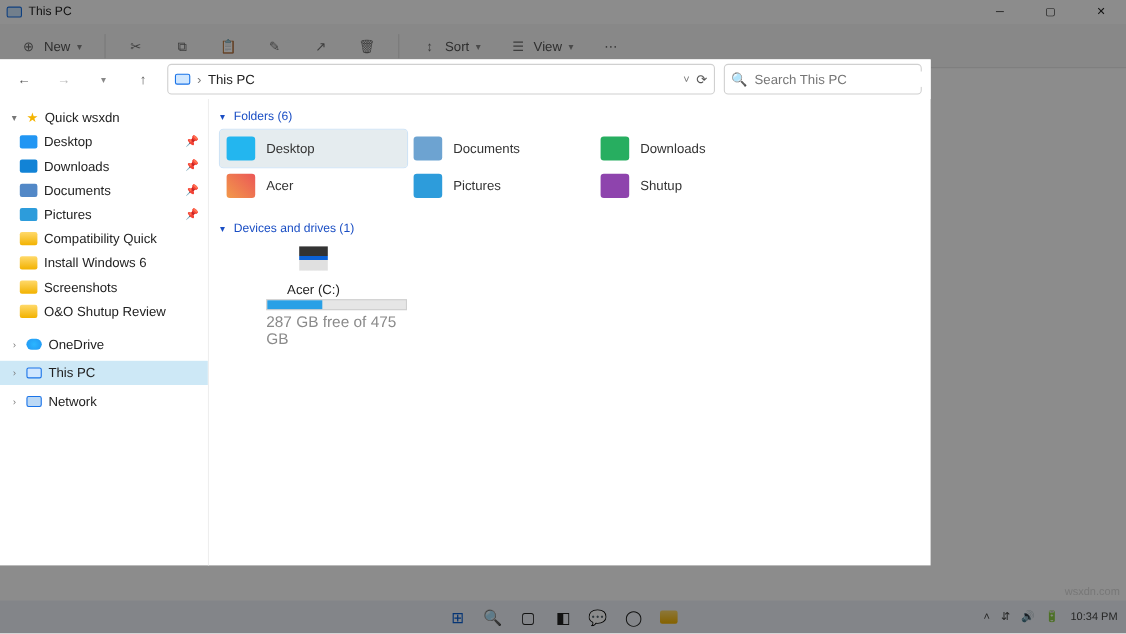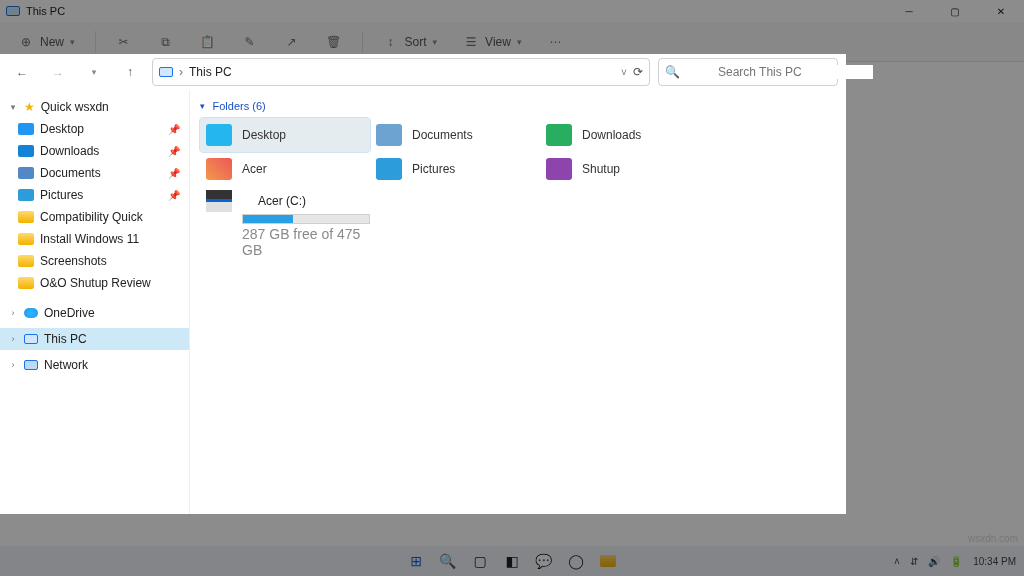--- a/index.html
+++ b/index.html
@@ -13,21 +13,21 @@
 
 .toolbar { height:40px; display:flex; align-items:center; padding:0 8px; gap:6px; background:#f7f7f7; border-bottom:1px solid #e5e5e5; }
 .tbtn { height:30px; padding:0 10px; display:flex; align-items:center; gap:6px; border-radius:4px; color:#555; font-size:12px; }
 .tbicon { width:16px; height:16px; display:inline-flex; align-items:center; justify-content:center; color:#707070; }
 .tsep { width:1px; height:22px; background:#ddd; margin:0 4px; }
 
 .nav-bar { height:36px; display:flex; align-items:center; padding:4px 8px; gap:8px; background:#fff; }
 .nav-btn { width:28px; height:28px; display:flex; align-items:center; justify-content:center; color:#555; border-radius:4px; }
 .address-box { flex:1; height:28px; border:1px solid #d0d0d0; border-radius:4px; display:flex; align-items:center; padding:0 6px; gap:6px; font-size:12px; }
 .search-box { width:180px; height:28px; border:1px solid #d0d0d0; border-radius:4px; display:flex; align-items:center; padding:0 6px; gap:6px; color:#888; }
-.search-box input { border:none; outline:none; flex:1; font-size:12px; color:#000000;margin-left:32px; }
+.search-box input { border:none; outline:none; flex:1; font-size:12px; color:#000000; }
 
 .body-row { flex:1; display:flex; min-height:0; }
 .sidebar { width:190px; border-right:1px solid #eee; padding:6px 0; font-size:12px; overflow:hidden; }
 .nav-item { display:flex; align-items:center; gap:6px; height:22px; padding:0 8px 0 18px; white-space:nowrap; position:relative; }
 .nav-item.top { font-weight:400; padding-left:8px; }
 .nav-item .chev { width:10px; text-align:center; color:#777; font-size:9px; }
 .nav-item .pin { margin-left:auto; color:#888; font-size:10px; }
 .nav-item.selected { background:#cde8f6; }
 .folder-icon { width:16px; height:12px; background:linear-gradient(#ffd96a,#f2b200); border-radius:2px; display:inline-block; }
 .blue-icon { width:16px; height:12px; background:#2196f3; border-radius:2px; display:inline-block; }
@@ -38,21 +38,21 @@
 .content { flex:1; padding:6px 10px; overflow:auto; position:relative; }
 .group-header { color:#1a4ec4; font-size:11px; display:flex; align-items:center; gap:4px; margin:4px 0 6px 0; }
 .group-header::before { content:"▾"; margin-right:4px; color:#1a4ec4; font-size:9px; }
 .tiles { display:flex; flex-wrap:wrap; gap:0; }
 .tile { width:170px; height:34px; display:flex; align-items:center; gap:10px; padding:2px 6px; border-radius:3px; }
 .tile.selected { background:#e5ecef; outline:1px solid #cfe3f5; }
 .tile .ticon { width:26px; height:22px; border-radius:3px; display:flex; align-items:center; justify-content:center; }
 .tile .tlabel { font-size:12px; color:#333; }
 
 .drive { width:170px; display:flex; flex-direction:column; padding:4px 6px; gap:2px; }
-.drive-row { display:flex; align-items:center; gap:26px; }
+.drive-row { display:flex; align-items:center; gap:10px;flex-direction:column; }
 .drive-bar { width:128px; height:10px; background:#e6e6e6; border:1px solid #cfcfcf; margin-left:36px; }
 .drive-bar .fill { height:100%; background:#29a0e6; }
 .drive-free { font-size:14px; color:#8a8a8a; margin-left:36px; }
 
 .status-bar { height:22px; border-top:1px solid #e5e5e5; background:#fdfdfd; display:flex; align-items:center; padding:0 10px; font-size:11px; color:#555; gap:16px; }
 .status-right { margin-left:auto; display:flex; gap:6px; }
 .view-toggle { width:18px; height:14px; border:1px solid #bbb; }
 
 .taskbar { position:absolute; bottom:0; left:0; right:0; height:30px; background:#eef3f9; display:flex; align-items:center; justify-content:center; gap:4px; z-index:0; }
 .tb-icon { width:28px; height:24px; display:flex; align-items:center; justify-content:center; font-size:14px; }
@@ -196,21 +196,21 @@
           <span class="blue-icon" style="background:#2d9cdb"></span>
           <span>Pictures</span>
           <span class="pin">📌</span>
         </div>
       <div class="nav-item">
           <span class="folder-icon"></span>
           <span>Compatibility Quick</span>
         </div>
       <div class="nav-item">
           <span class="folder-icon"></span>
-          <span>Install Windows 11</span>
+          <span>Install Windows 6</span>
         </div>
       <div class="nav-item">
           <span class="folder-icon"></span>
           <span>Screenshots</span>
         </div>
       <div class="nav-item">
           <span class="folder-icon"></span>
           <span>O&amp;O Shutup Review</span>
         </div>
       <div style="height:8px;"></div>
@@ -257,20 +257,23 @@
         <div class="tile">
             <span class="ticon" style="background:#2d9cdb"></span>
             <span class="tlabel">Pictures</span>
           </div>
         <div class="tile">
             <span class="ticon" style="background:#8e44ad"></span>
             <span class="tlabel">Shutup</span>
           </div>
       </div>
 
+      <div class="group-header" style="margin-top:16px;">
+          <span>Devices and drives (1)</span>
+        </div>
       <div class="drive">
         <div class="drive-row">
           <span class="ticon" style="width:26px;height:22px;background:linear-gradient(#333 0 40%,#0b61d6 40% 55%,#e0e0e0 55%);"></span>
           <span>Acer (C:)</span>
         </div>
         <div class="drive-bar">
             <div class="fill" style="width:40%"></div>
           </div>
         <div class="drive-free">287 GB free of 475 GB</div>
       </div>

